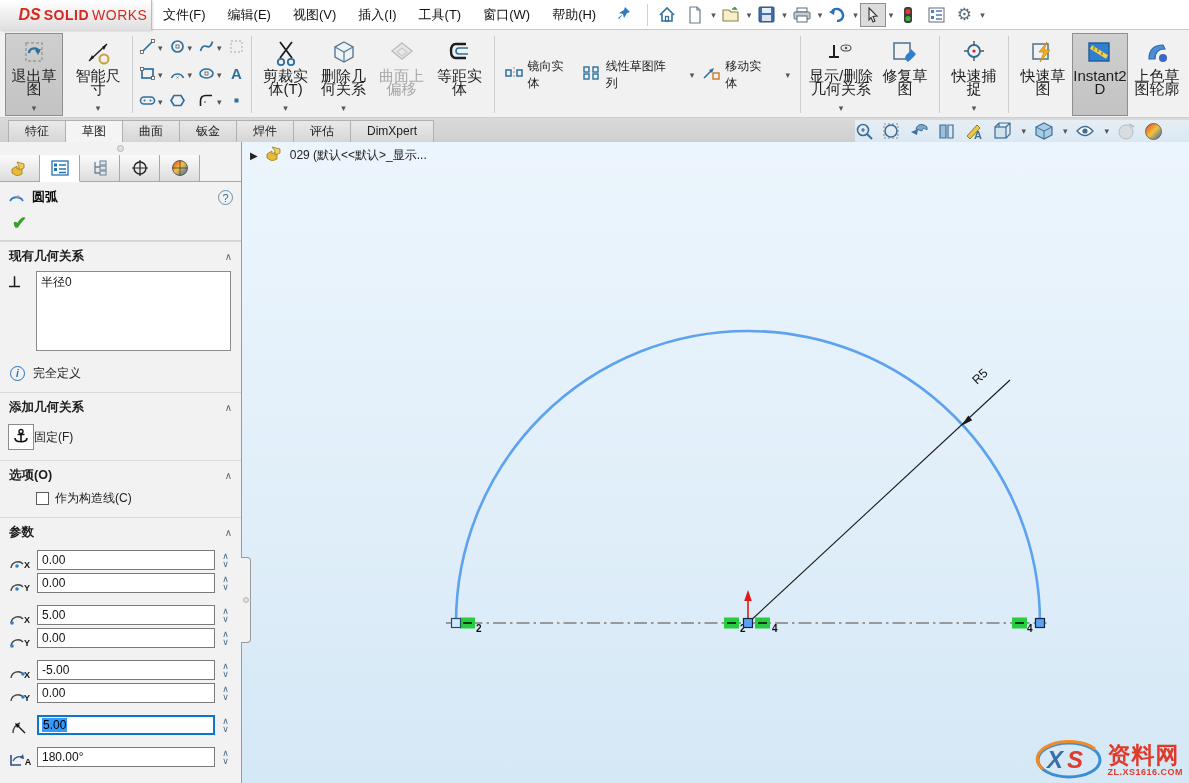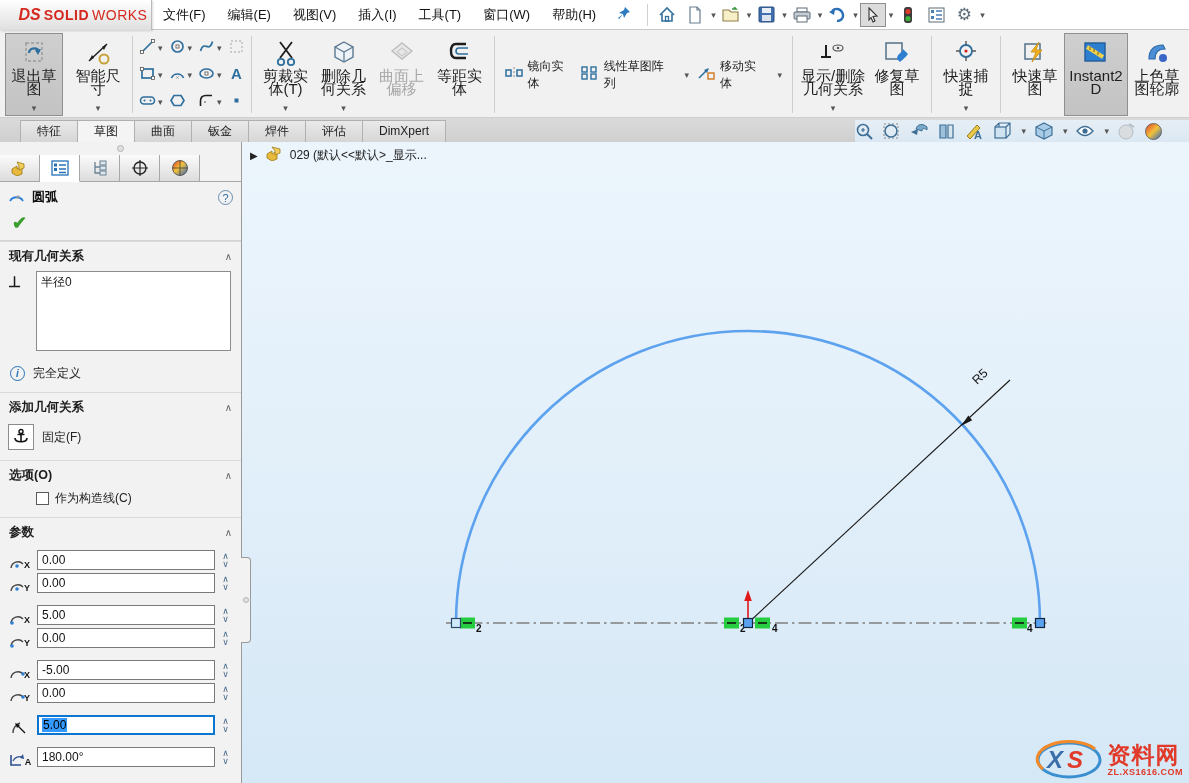--- a/index.html
+++ b/index.html
@@ -32,21 +32,21 @@
   .bigbtn .bcaret { color:#555; font-size:9px; margin-top:auto; padding-bottom:2px; }
   .bigbtn.pressed { background:linear-gradient(#cfcfcf,#c3c3c3); border:1px solid #8f8f8f; }
   .bigbtn.disabled .blabel { color:#a7a7a7; }
   .grid3 { display:grid; grid-template-rows:repeat(3,1fr); grid-auto-flow:column; column-gap:2px; padding:2px 2px; }
   .gcell { display:flex; align-items:center; gap:1px; padding:0 2px; }
   .rowcol { display:flex; flex-direction:row; justify-content:space-around; padding:2px 4px; }
   .rowbtn { display:flex; align-items:center; gap:5px; font-size:12px; color:#1e1e1e; padding:1px 4px; }
   .rowbtn .caret { margin-left:8px; }
 
   
-  .tabstrip { height:24px; background:linear-gradient(#dadada,#cfcfcf); display:flex; align-items:flex-end; padding-left:20px; }
+  .tabstrip { height:24px; background:linear-gradient(#dadada,#cfcfcf); display:flex; align-items:flex-end; padding-left:8px; }
   .ctab { padding:0 16px; height:22px; line-height:21px; font-size:12px; color:#222; border:1px solid #b0b0b0; border-bottom:none; background:linear-gradient(#e9e9e9,#d6d6d6); margin-right:-1px; }
   .ctab.active { background:#f4f4f4; font-weight:normal; position:relative; z-index:2; }
   .hud { margin-left:auto; display:flex; align-items:center; gap:8px; padding-right:26px; height:22px; background:linear-gradient(#e6eef5,#dbe8f3); }
   .hudi { display:flex; align-items:center; }
 
   
   .main { position:relative; display:flex; height:643px; }
   .panel { width:242px; background:#f2f2f2; border-right:1px solid #9a9a9a; position:relative; font-size:12px; }
   .ptop { height:13px; display:flex; align-items:center; justify-content:center; }
   .pdot { width:7px; height:7px; border-radius:50%; background:#e0e0e0; border:1px solid #b5b5b5; }
@@ -59,21 +59,21 @@
   .okrow { padding:4px 10px 6px 12px; border-bottom:1px solid #d4d4d4; }
   .check { color:#3d9e30; font-size:18px; font-weight:bold; }
   .sechead { display:flex; align-items:center; padding:6px 9px 4px 9px; border-top:1px solid #dadada; }
   .sechead .stitle { font-weight:bold; font-size:12.5px; color:#1c1c1c; }
   .sechead .chev { margin-left:auto; color:#666; font-size:10px; }
   .relrow { display:flex; padding:2px 10px 8px 8px; gap:6px; }
   .relicon { width:22px; color:#1c1c1c; font-size:15px; font-weight:bold; padding-top:2px; }
   .listbox { flex:1; height:80px; background:#fff; border:1px solid #8c8c8c; padding:2px 4px; }
   .statusrow { display:flex; align-items:center; gap:8px; padding:6px 10px 10px 10px; }
   .info { width:15px; height:15px; border:1px solid #2471b8; border-radius:50%; color:#2471b8; font-size:10px; font-style:italic; font-weight:bold; text-align:center; line-height:13px; }
-  .fixrow { display:flex; align-items:center; gap:8px; padding:4px 10px 10px 8px; }
+  .fixrow { display:flex; align-items:center; padding:4px 10px 10px 8px; }
   .fixbtn { width:26px; height:26px; border:1px solid #8c8c8c; background:#fff; display:flex; align-items:center; justify-content:center; }
   .optrow { display:flex; align-items:center; gap:6px; padding:2px 10px 10px 36px; }
   .cb { width:13px; height:13px; border:1px solid #5a5a5a; background:#fff; }
   .params { padding:2px 6px 6px 4px; }
   .prow { display:flex; align-items:center; gap:3px; margin:3px 2px; }
   .prow.gap { margin-top:12px; }
   .picon { width:28px; display:flex; align-items:flex-end; justify-content:center; height:20px; position:relative; }
   .picon sub { font-size:9px; font-weight:bold; color:#111; margin-left:-2px; }
   .pinput { flex:1; height:20px; border:1px solid #7a7a7a; background:#fff; font-size:12px; font-family:"Liberation Sans",sans-serif; padding:0 4px; color:#111; }
   .pinput.active { border:2px solid #0b76d1; display:flex; align-items:center; padding:0 3px; }
@@ -413,21 +413,21 @@
     <div class="rgroup">
       <div class="bigbtn">
         <span class="bicon">
             <svg width="28" height="28" viewBox="0 0 28 28">
               <rect x="4" y="5" width="15" height="15" fill="none" stroke="#5c7890" stroke-width="1.6"></rect>
               <path d="M18 3 L10 13 H15 L11 23 L21 11 H15 Z" fill="#f2b01e" stroke="#c58a10" stroke-width=".8"></path>
             </svg>
           </span>
         <span class="blabel">快速草图</span>
       </div>
-      <div class="bigbtn pressed" style="width:64px">
+      <div class="bigbtn pressed" style="width:56px">
         <span class="bicon">
             <svg width="30" height="28" viewBox="0 0 30 28">
               <rect x="4" y="4" width="20" height="18" fill="#2f7fd0" stroke="#1f5c9a" stroke-width="1.4"></rect>
               <path d="M6 8 L22 18" stroke="#f2d24a" stroke-width="4"></path>
               <path d="M9 8 V11 M13 10 V13 M17 13 V16" stroke="#7a5c10" stroke-width="1"></path>
             </svg>
           </span>
         <span class="blabel">Instant2D</span>
       </div>
       <div class="bigbtn">

